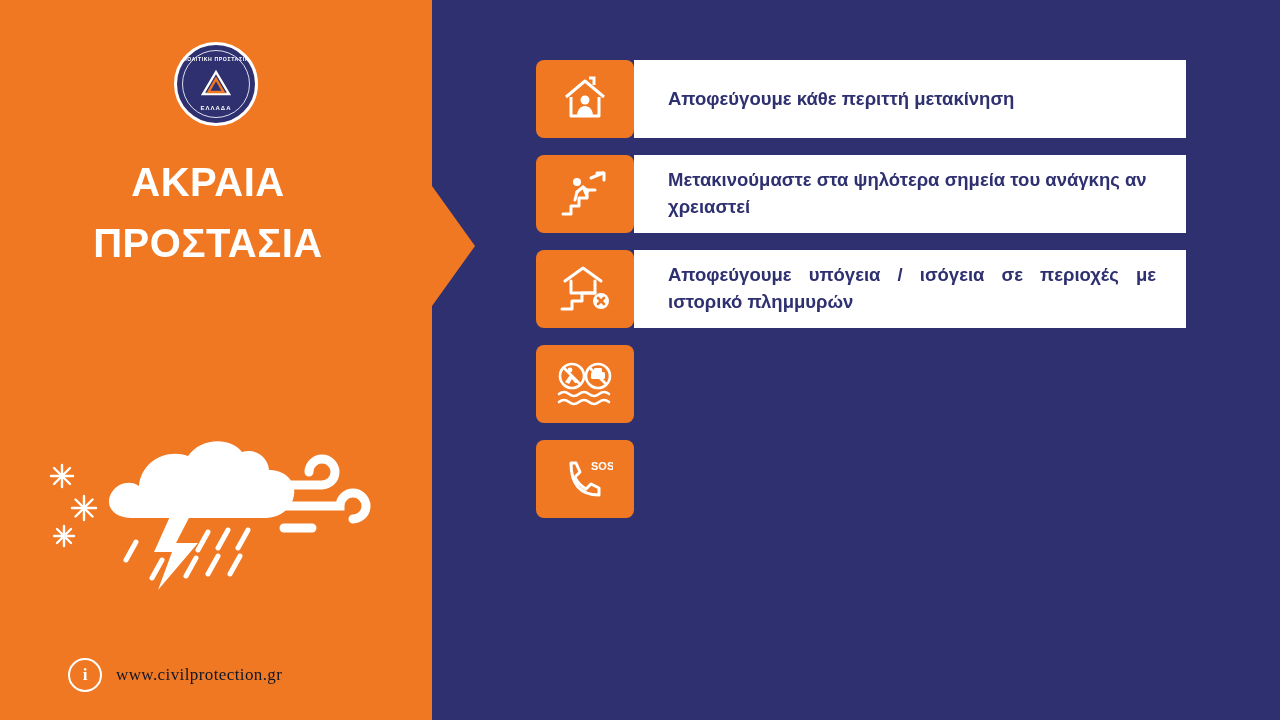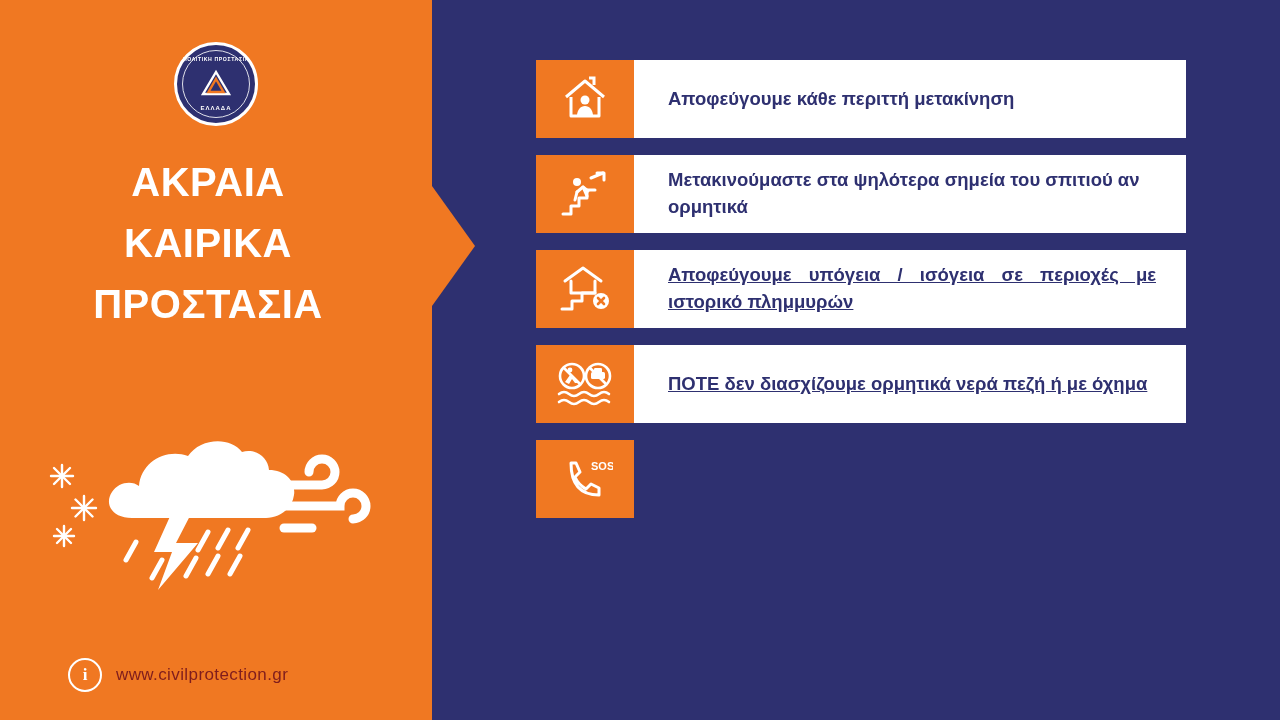--- a/index.html
+++ b/index.html
@@ -73,21 +73,21 @@
     display: flex; align-items: center; gap: 14px;
   }
   .footer-icon {
     width: 34px; height: 34px; border-radius: 50%;
     border: 2px solid #ffffff;
     display: flex; align-items: center; justify-content: center;
     color: #ffffff; font-size: 17px; font-weight: bold;
     font-family: "Liberation Serif", serif;
   }
   .footer-url {
-    color: #7f1d1d; font-size: 17px; letter-spacing: 0.4px;
+    color: #0f172a; font-size: 17px; letter-spacing: 0.4px; font-family: Liberation Serif, serif;
   }
 
   
   .right-panel {
     position: absolute; left: 432px; top: 0;
     width: 848px; height: 720px;
   }
   .tips {
     position: absolute;
     left: 104px; top: 60px;
@@ -96,33 +96,33 @@
   .tip-row {
     display: flex;
     align-items: stretch;
     margin-bottom: 17px;
     min-height: 78px;
   }
   .tip-icon {
     width: 98px;
     background: #f07822;
     flex: 0 0 98px;
-    display: flex; align-items: center; justify-content: center;
+    display: flex; align-items: center; justify-content: center; border-radius: 8px;
   }
   .tip-text {
     flex: 1 1 auto;
     background: #ffffff;
     display: flex; align-items: center;
     padding: 10px 30px 10px 34px;
     color: #2e3070;
     font-size: 18.5px;
     font-weight: bold;
     line-height: 1.45;
   }
-  .tip-text.justify { text-align: justify; text-align-last: left; text-decoration: underline; }
+  .tip-text.justify { text-align: justify; text-align-last: left; }
   .tip-text span { display: block; width: 100%; }
 </style>
 </head>
 <body>
 
 <div class="left-panel">
 
   <div class="logo-wrap">
     <div class="logo">
       <div class="logo-inner-ring"></div>
@@ -130,21 +130,20 @@
       <svg width="40" height="40" viewBox="0 0 40 40">
         <polygon points="20,8 33,30 7,30" fill="none" stroke="#ffffff" stroke-width="2.4"></polygon>
         <polygon points="20,15 27.5,28 12.5,28" fill="none" stroke="#f07822" stroke-width="2.4"></polygon>
       </svg>
       <div class="logo-bottom-text">ΕΛΛΑΔΑ</div>
     </div>
   </div>
 
   <div class="headline">
     <div>ΑΚΡΑΙΑ</div>
-    <div>ΚΑΙΡΙΚΑ</div>
     <div>ΠΡΟΣΤΑΣΙΑ</div>
   </div>
 
   <div class="weather">
     <svg width="360" height="200" viewBox="0 0 360 200">
 
       <g stroke="#ffffff" stroke-width="2.4" stroke-linecap="round" fill="none">
         <g transform="translate(22,76)">
           <line x1="-11" y1="0" x2="11" y2="0"></line>
             <line x1="0" y1="-11" x2="0" y2="11"></line>
@@ -224,21 +223,21 @@
             <path d="M34 10 l12 -5"></path>
             <path d="M40 5 h7 v7"></path>
             <path d="M20 24 l6 -5 l5 4"></path>
             <path d="M20 24 l-2 8"></path>
             <path d="M26 19 l4 9"></path>
           </g>
           <circle cx="20" cy="14" r="4" fill="#fff"></circle>
         </svg>
       </div>
       <div class="tip-text">
-        <span>Μετακινούμαστε στα ψηλότερα σημεία του σπιτιού αν ορμητικά</span>
+        <span>Μετακινούμαστε στα ψηλότερα σημεία του ανάγκης αν χρειαστεί</span>
       </div>
     </div>
 
     <div class="tip-row">
       <div class="tip-icon">
         <svg width="58" height="52" viewBox="0 0 58 52">
           <g stroke="#fff" stroke-width="3" fill="none" stroke-linejoin="round" stroke-linecap="round">
             <path d="M9 18 L27 5 L45 18"></path>
             <path d="M15 18 V30 H39 V18"></path>
             <path d="M6 46 H16 V38 H26 V30 H39"></path>
@@ -269,23 +268,20 @@
             <path d="M12 24 l5 -7 l5 3 l3 5 h-3 l-3 -4 l-3 5 z"></path>
             <rect x="38" y="14" width="14" height="7" rx="1.6"></rect>
             <rect x="41" y="10" width="8" height="4.5" rx="1.2"></rect>
           </g>
           <g stroke="#fff" stroke-width="2.6" fill="none" stroke-linecap="round">
             <path d="M6 36 q5 -4 10 0 t10 0 t10 0 t10 0 t10 0"></path>
             <path d="M6 44 q5 -4 10 0 t10 0 t10 0 t10 0 t10 0"></path>
           </g>
         </svg>
       </div>
-      <div class="tip-text justify">
-        <span>ΠΟΤΕ δεν διασχίζουμε ορμητικά νερά πεζή ή με όχημα</span>
-      </div>
     </div>
 
 
     <div class="tip-row">
       <div class="tip-icon">
         <svg width="56" height="52" viewBox="0 0 56 52">
           <path d="M14 10 c0 22 10 32 28 32 l0 -7 -8 -4 -5 5 c-5 -3 -9 -7 -11 -12 l5 -5 -4 -9 z" fill="none" stroke="#fff" stroke-width="3" stroke-linejoin="round"></path>
           <text x="34" y="17" fill="#fff" font-size="11" font-weight="bold" font-family="Liberation Sans, sans-serif">SOS</text>
         </svg>
       </div>

